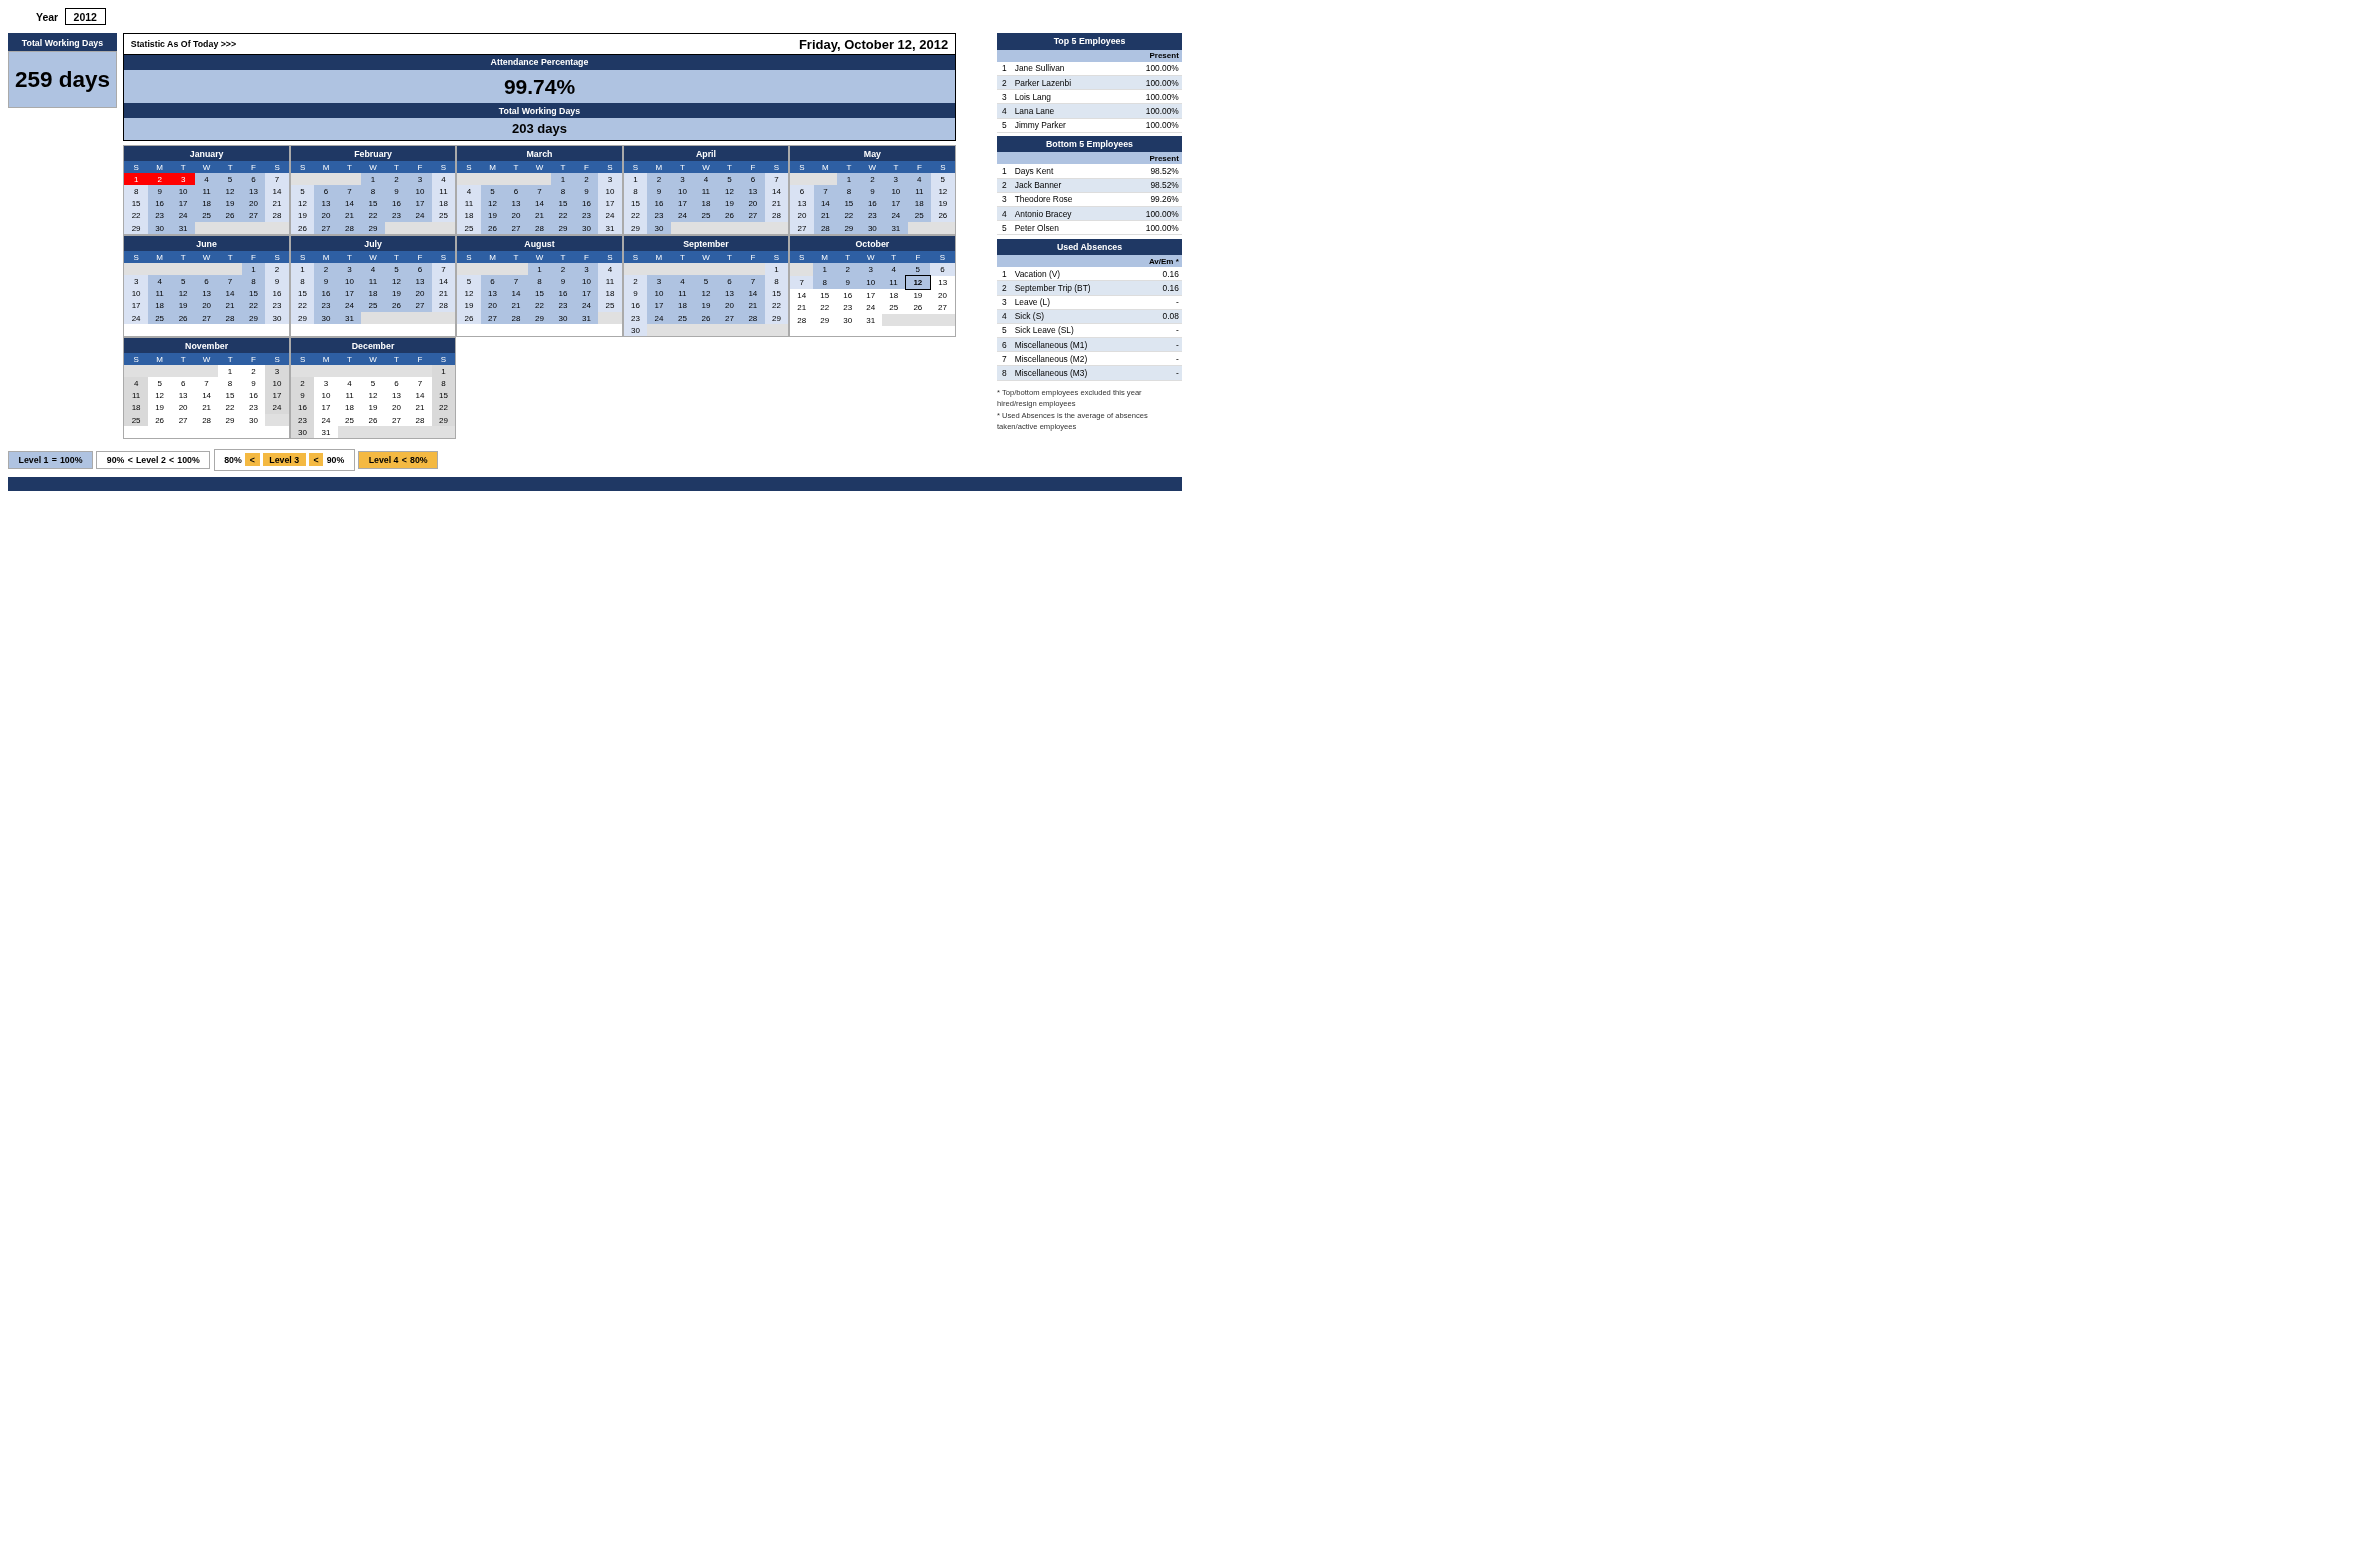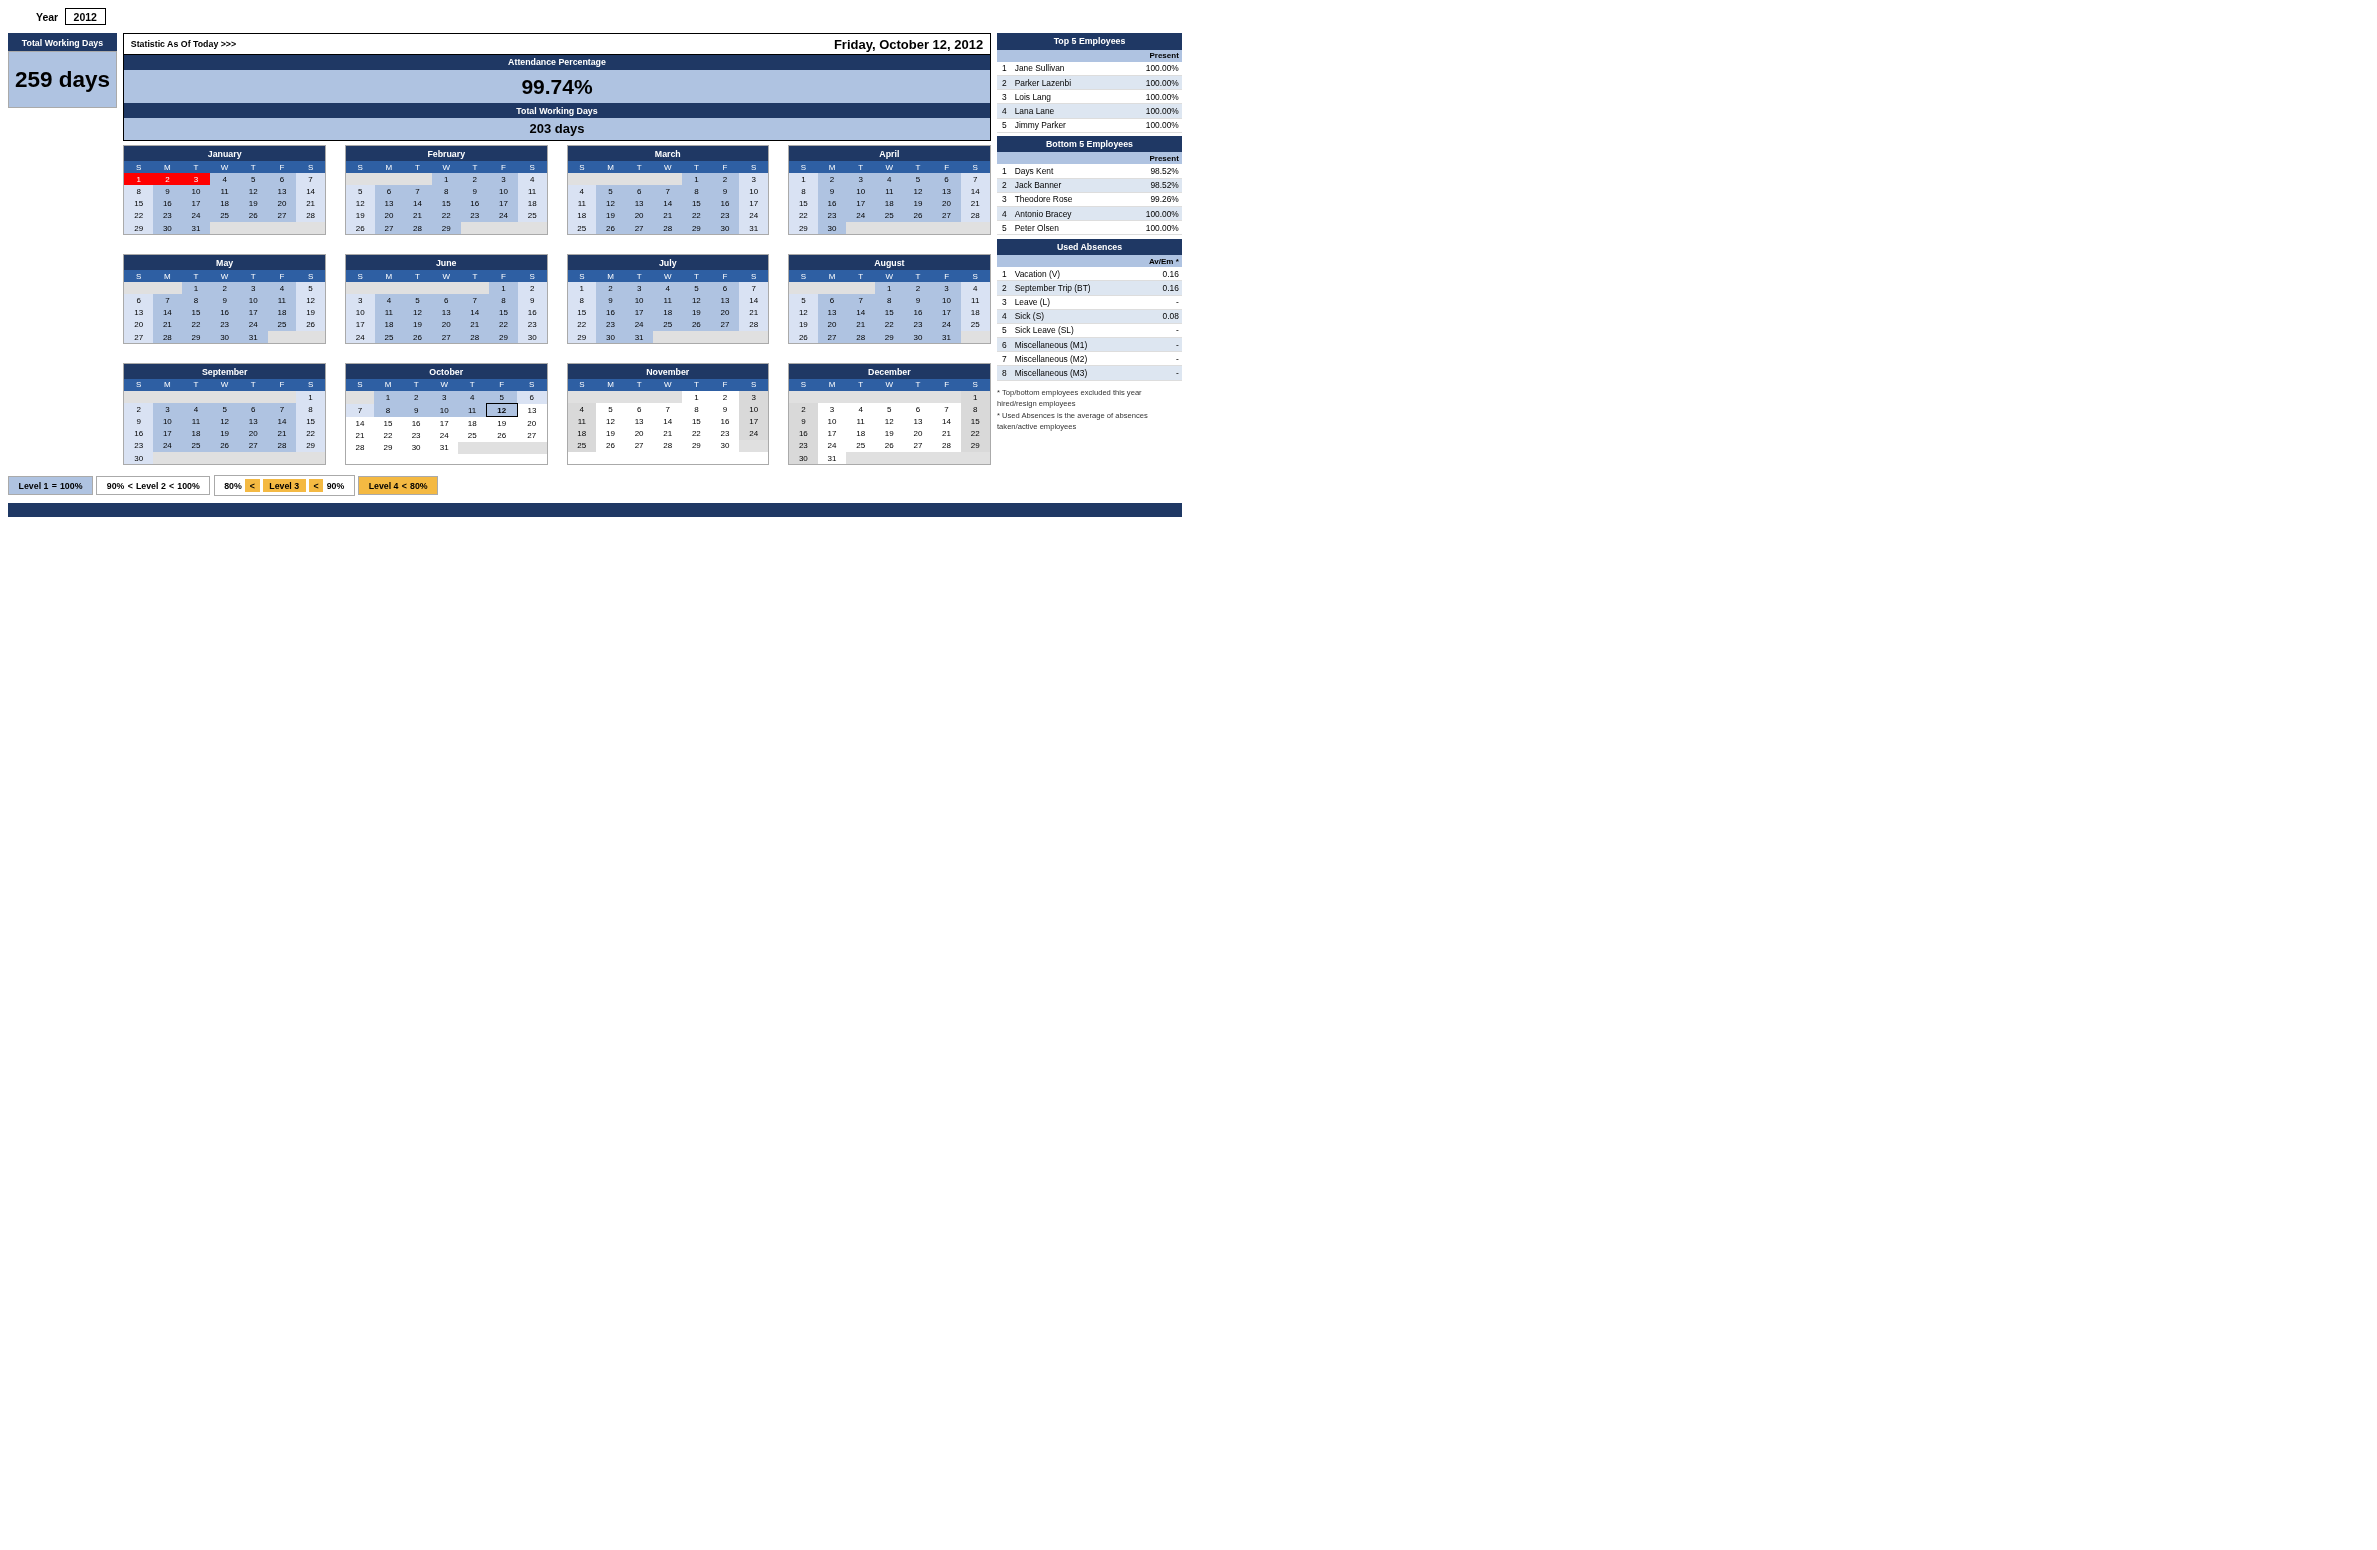--- a/index.html
+++ b/index.html
@@ -118,22 +118,22 @@
     .stats-section-sub-value {
       font-size: 13px;
       font-weight: bold;
       padding: 3.2px 3.2px;
       background: #afc3e1;
     }
 
     
     .calendars-grid {
       display: grid;
-      grid-template-columns: repeat(4, 1fr);
-      gap: 19px;
+      grid-template-columns: repeat(5, 1fr);
+      gap: 0;
     }
     .calendar {
       border: 0.8px solid #aaa;
     }
     .cal-header {
       background: #1f3864;
       color: #fff;
       text-align: center;
       font-weight: bold;
       padding: 2.4px 1.6px;
@@ -163,20 +163,21 @@
       border: 1.6px solid #000;
       font-weight: bold;
     }
     .cal-table td.red-day { background: #ff0000; color: #fff; }
     .cal-table td.empty { background: #e0e0e0; }
 
     
     .right-panel {
       width: 185px;
       flex-shrink: 0;
+      margin-left: 35px;
     }
 
     .section-header-dark {
       background: #1f3864;
       color: #fff;
       text-align: center;
       font-weight: bold;
       padding: 3.2px 3.2px;
       font-size: 8.8px;
     }

